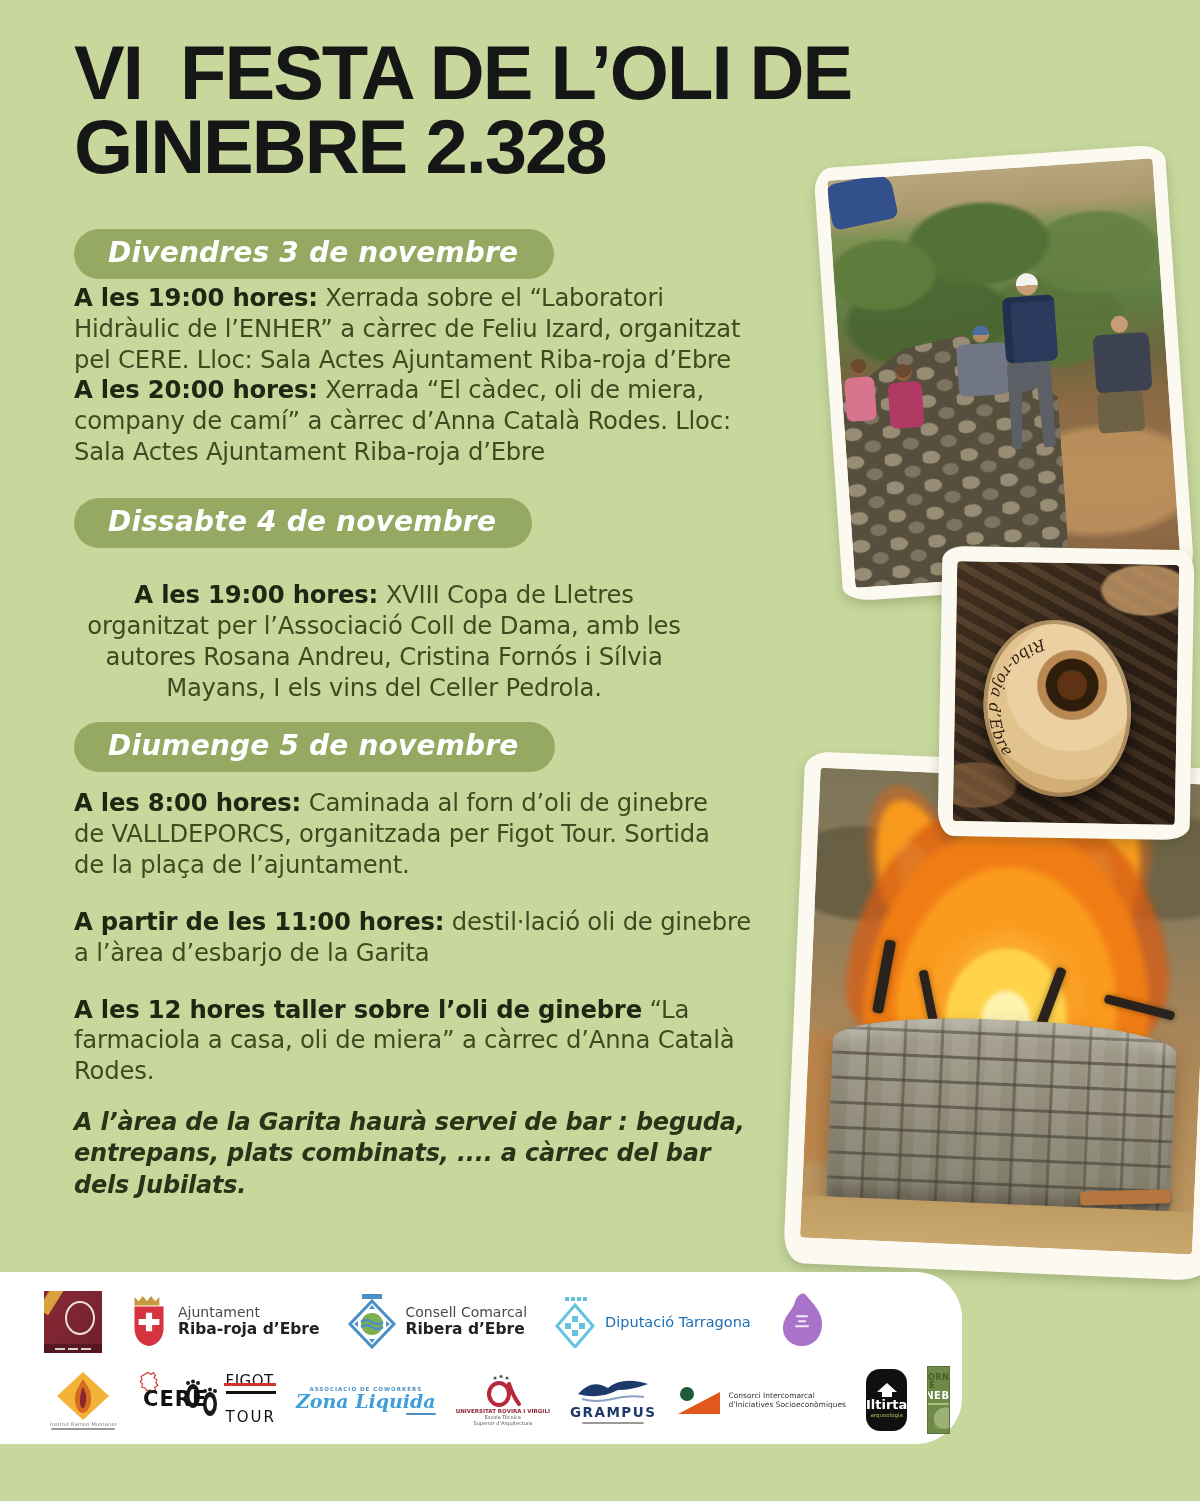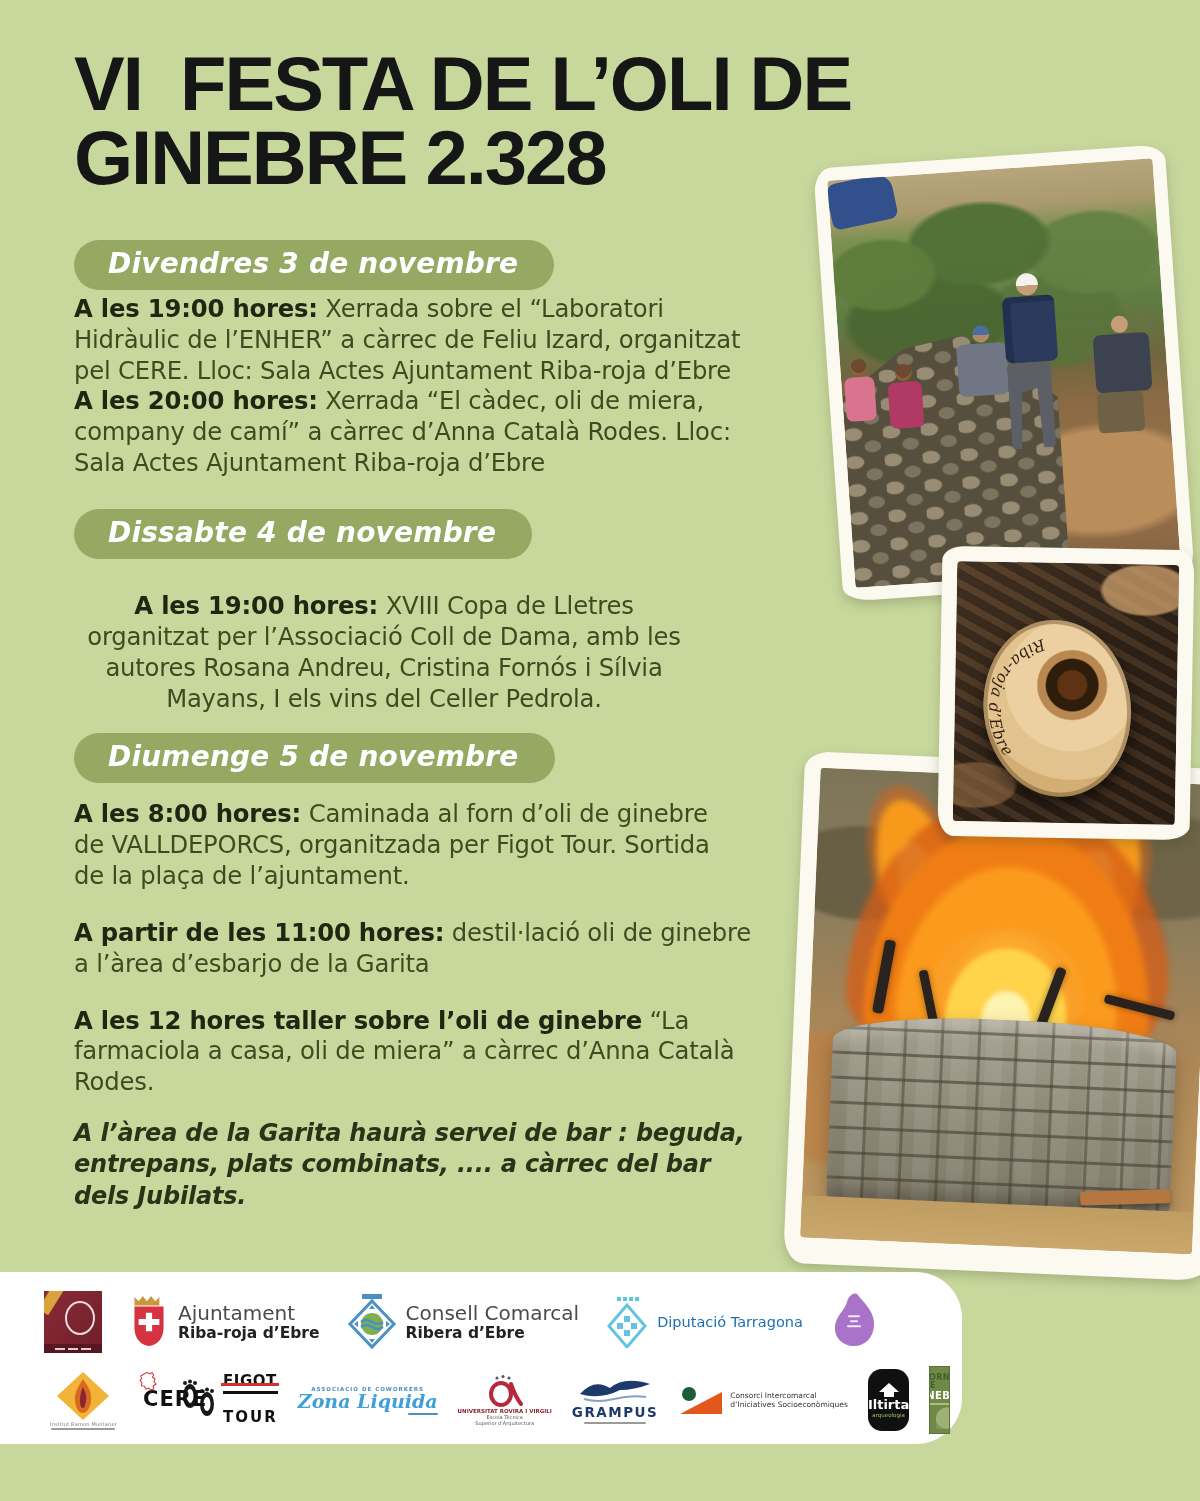--- a/index.html
+++ b/index.html
@@ -7,21 +7,21 @@
     --lead-text:#202612; --title-text:#161616; --band:#ffffff;
   }
   *{box-sizing:border-box; margin:0; padding:0;}
   html,body{width:1200px; height:1501px;}
   body{
     background:var(--background);
     font-family:"DejaVu Sans","Liberation Sans",sans-serif;
     position:relative; overflow:hidden;
   }
   
-  .col{position:absolute; left:74px; top:47px; width:712px;}
+  .col{position:absolute; left:74px; top:36px; width:712px;}
   h1{
     font-family:"Liberation Sans","DejaVu Sans",sans-serif;
     font-weight:800; font-size:76px; line-height:.98; letter-spacing:-2px;
     color:var(--title-text); margin:0 0 44px; transform-origin:left top;
   }
   h1 .tl{display:block; white-space:pre;}
   .badge{
     display:inline-block; background:var(--badge); color:#fff;
     font-size:28px; font-weight:700; font-style:italic;
     padding:7px 36px 10px 34px; border-radius:28px; letter-spacing:.2px;
@@ -159,33 +159,33 @@
   .band{
     position:absolute; left:0; top:1272px; width:962px; height:172px;
     background:var(--band); border-radius:0 46px 46px 0; z-index:4;
   }
   .lrow{display:flex; align-items:center;}
   .lrow1{gap:26px; padding:18px 16px 2px 44px;}
   .lrow2{gap:20px; padding:10px 12px 0 50px;}
   .logo{display:flex; align-items:center; gap:8px; flex:none;}
   .lstack{display:flex; flex-direction:column; align-items:center; flex:none;}
   .ltxt{line-height:1.12; color:#3a3a3a;}
-  .ltxt .l-light{font-size:20px; color:#4a4a4a;}
+  .ltxt .l-light{font-size:14px; color:#4a4a4a;}
   .ltxt .l-bold{font-size:15.5px; font-weight:700; color:#222;}
   .tiny{font-size:5px; color:#7a7a7a; letter-spacing:.2px; white-space:nowrap;}
   
   .arxiu{width:58px; height:62px; background:linear-gradient(135deg,#8a2a36,#6e1f2a); position:relative; overflow:hidden;}
   .arxiu .diag{position:absolute; left:-6px; top:18px; width:70px; height:12px; background:#d8a23c; transform:rotate(-58deg); transform-origin:left top;}
   .arxiu .ring{position:absolute; right:7px; top:10px; width:30px; height:34px; border:2.5px solid rgba(255,255,255,.85); border-radius:50%;}
   .arxiu .cap{position:absolute; left:0; bottom:0; width:100%; height:9px; background:#571722; display:flex; gap:3px; align-items:center; justify-content:center;}
   .arxiu .cap i{display:block; width:10px; height:2px; background:rgba(255,255,255,.8);}
   
   .bar{background:#9a9a9a; border-radius:1px;}
   
-  .figot-text{font-weight:700; color:#111; font-size:15px; line-height:1.05; letter-spacing:.5px;}
+  .figot-text{font-weight:400; color:#111; font-size:15px; line-height:1.05; letter-spacing:.5px;}
   .figot-text .strike{position:relative; display:inline-block;}
   .figot-text .strike::after{content:""; position:absolute; left:-2px; right:-2px; top:55%; height:3px; background:#d0332c;}
   .figot-text .tour{display:block; border-top:3px solid #111; margin-top:1px; padding-top:16px; letter-spacing:2px;}
   
   .zona .cap5{font-size:5.5px; color:#4a90c4; letter-spacing:1px; font-weight:700;}
   .zona .script{font-family:"DejaVu Serif","Liberation Serif",serif; font-style:italic; font-weight:700; font-size:19px; color:#3f9fd8; line-height:1;}
   
   .cere{position:relative; width:72px; height:58px;}
   .cere svg{position:absolute; inset:0;}
   .cere span{position:absolute; left:6px; top:16px; font-size:21px; font-weight:800; letter-spacing:1px; color:#111;}

